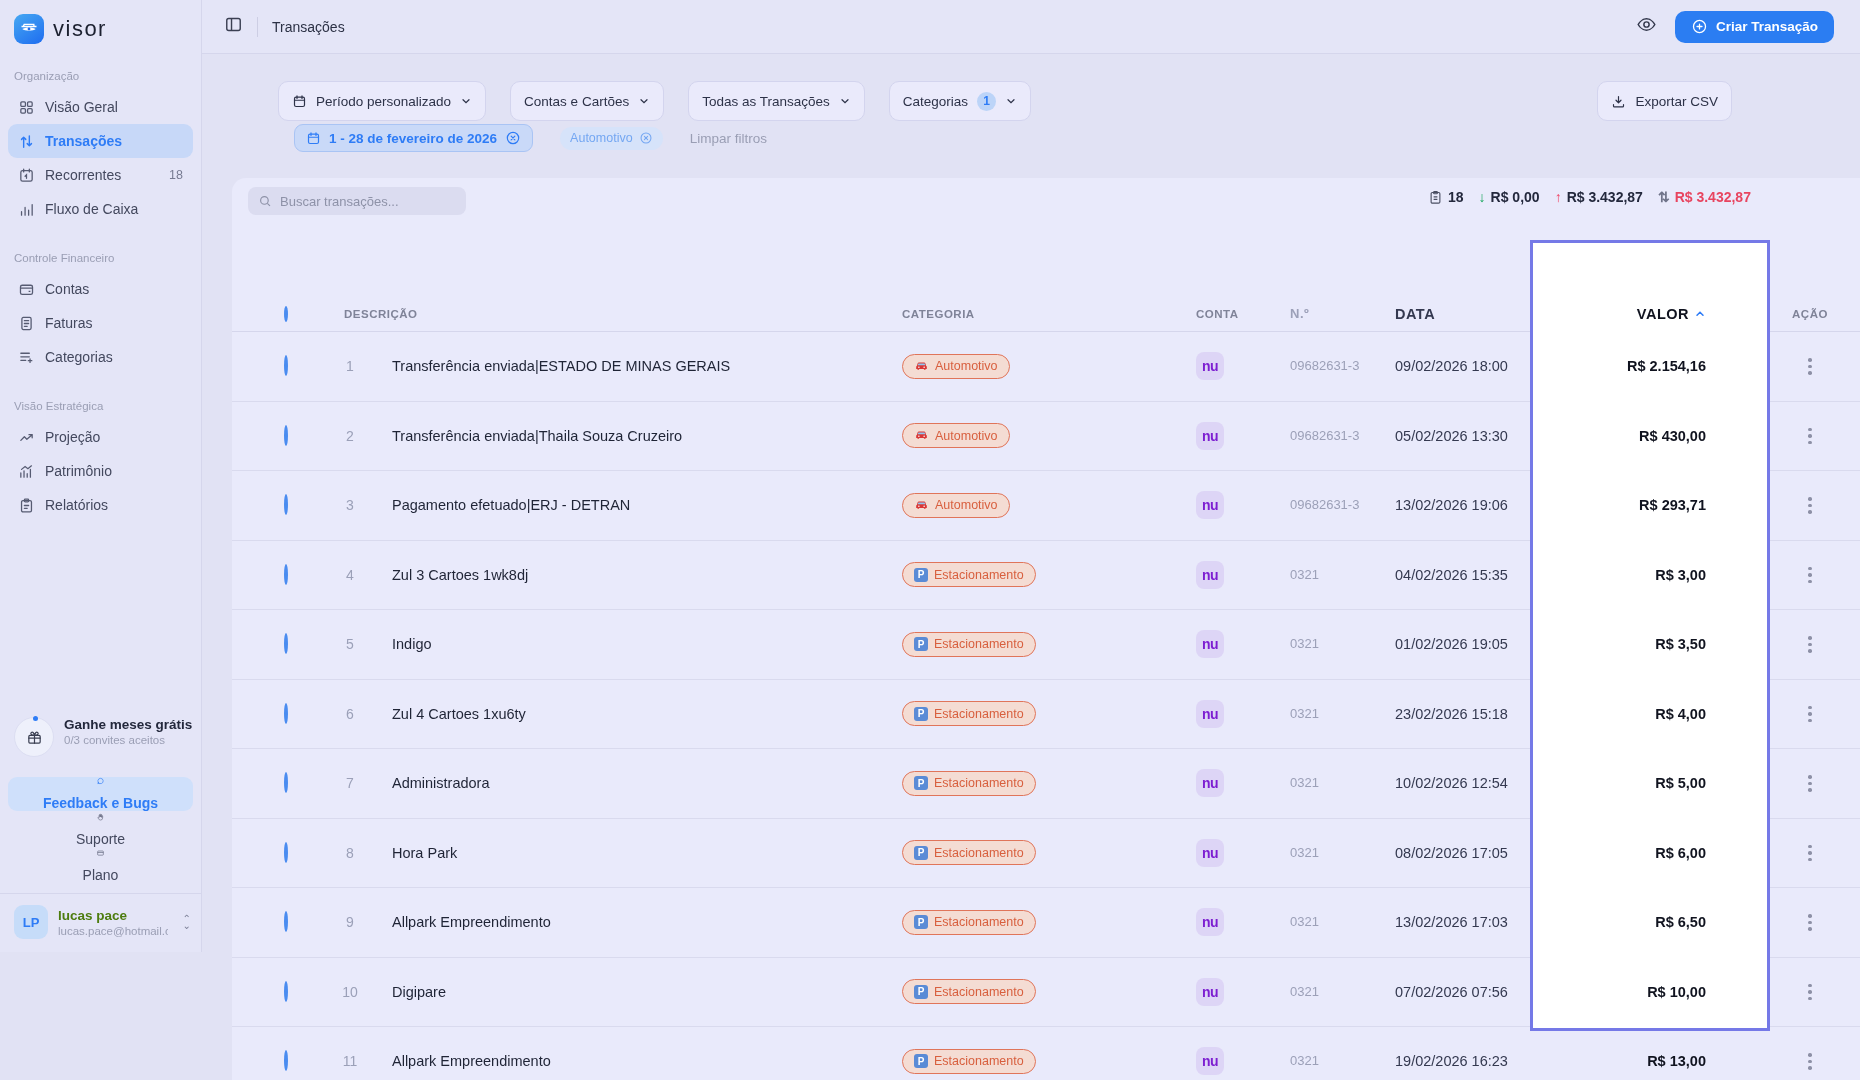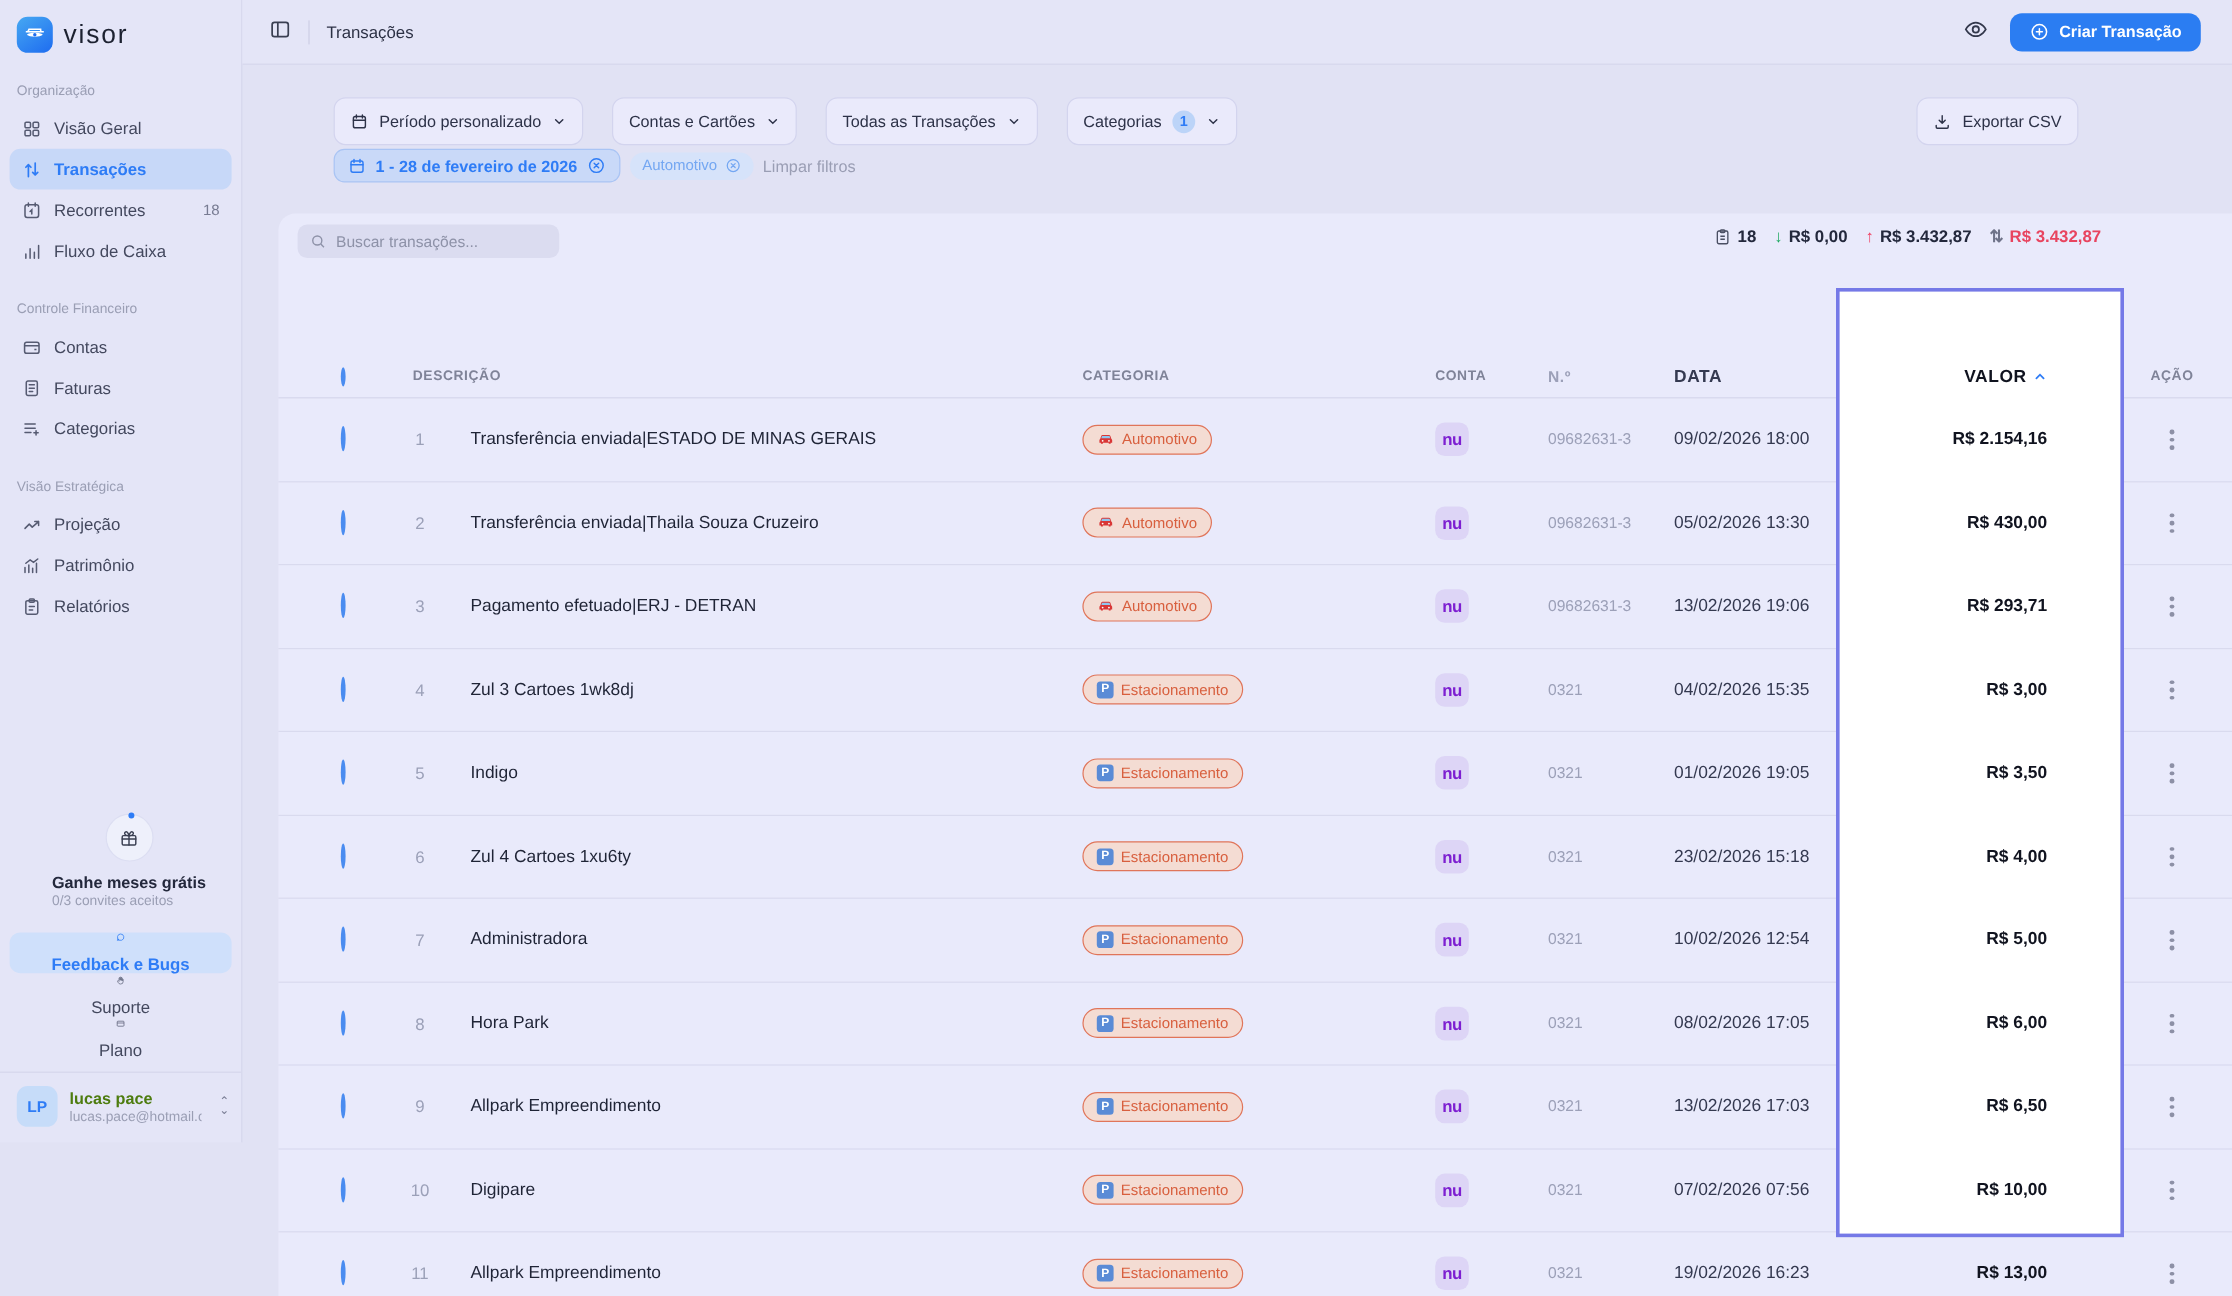--- a/index.html
+++ b/index.html
@@ -13,21 +13,21 @@
   .logo-mark { width:30px; height:30px; border-radius:9px;
     background:linear-gradient(145deg,#46a8f2,#1e6cf0); display:flex; align-items:center; justify-content:center; }
   .logo-word { font-size:22px; letter-spacing:1.5px; color:#1c2130; font-weight:500; }
   .nav-section-label { margin:26px 0 8px 14px; font-size:11.5px; color:#9a9eb4; }
   .nav-item { height:34px; margin:0 8px; padding:0 10px; border-radius:9px;
     display:flex; align-items:center; gap:10px; font-size:14px; color:#43485e; cursor:default; }
   .nav-item svg { flex:none; }
   .nav-item.active { background:#c7d8f8; color:#2e7cf6; font-weight:600; }
   .nav-badge { margin-left:auto; font-size:12.5px; color:#777b92; }
   .side-bottom { position:absolute; left:0; right:0; bottom:0; }
-  .invite { display:flex; align-items:center; gap:10px; padding:0 0 18px 14px;flex-direction:column; }
+  .invite { display:flex; gap:10px; padding:0 0 18px 14px; }
   .invite-circle { position:relative; width:40px; height:40px; border-radius:50%;
     background:#eef0fb; border:1px solid #dcdef2; display:flex; align-items:center; justify-content:center; }
   .invite-dot { position:absolute; top:-2px; left:18px; width:5px; height:5px; border-radius:50%; background:#2e7cf6; }
   .invite-title { font-size:13.5px; font-weight:700; color:#23283c; }
   .invite-sub { font-size:11.5px; color:#9a9eb4; margin-top:2px; }
   .foot-item { height:34px; margin:2px 8px; padding:0 10px; border-radius:9px;
     display:flex; align-items:center; gap:10px; font-size:14px; color:#43485e;flex-direction:column; }
   .foot-item.active { background:#cfe0fb; color:#2e7cf6; font-weight:600; }
   .user-row { border-top:1px solid #d5d6ec; margin-top:10px; padding:11px 10px 13px 14px;
     display:flex; align-items:center; gap:10px; }
@@ -49,21 +49,21 @@
     font-family:"Liberation Sans",sans-serif; }
 
   
   .content { position:absolute; left:202px; top:54px; right:0; bottom:0; }
   .filters-row { position:absolute; left:76px; top:27px; display:flex; gap:24px; }
   .fbtn { height:40px; background:#eaeafb; border:1px solid #d3d4ee; border-radius:10px;
     padding:0 13px; display:flex; align-items:center; gap:9px; font-size:13.5px; color:#2d3248; }
   .fbadge { width:19px; height:19px; border-radius:50%; background:#bcd4f8; color:#2e7cf6;
     font-size:12px; font-weight:600; display:flex; align-items:center; justify-content:center; }
   .export-btn { position:absolute; right:128px; top:27px; }
-  .chips-row { position:absolute; left:76px; top:70px; display:flex; align-items:center; gap:8px; }
+  .chips-row { position:absolute; left:92px; top:70px; display:flex; align-items:center; gap:27px; }
   .chip-date { height:28px; background:#c9d9f8; border:1px solid #a9c4f4; border-radius:9px;
     padding:0 11px; display:flex; align-items:center; gap:8px; font-size:13.5px; color:#2e7cf6; font-weight:600; }
   .chip-cat { height:23px; background:#d6e3fa; border-radius:12px; padding:0 10px;
     display:flex; align-items:center; gap:6px; font-size:12.5px; color:#74a7f2; }
   .clear-filters { font-size:13.5px; color:#9a9eb4; }
 
   
   .card { position:absolute; left:30px; top:124px; width:1680px; height:940px;
     background:#e9eafb; border-radius:14px; }
   .search-box { position:absolute; left:16px; top:9px; width:218px; height:28px;

